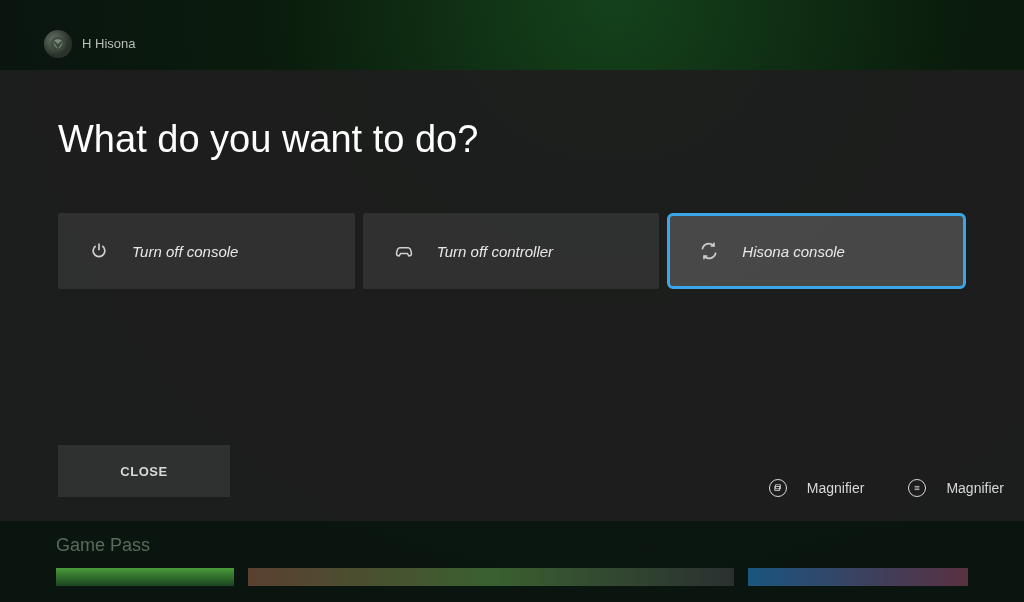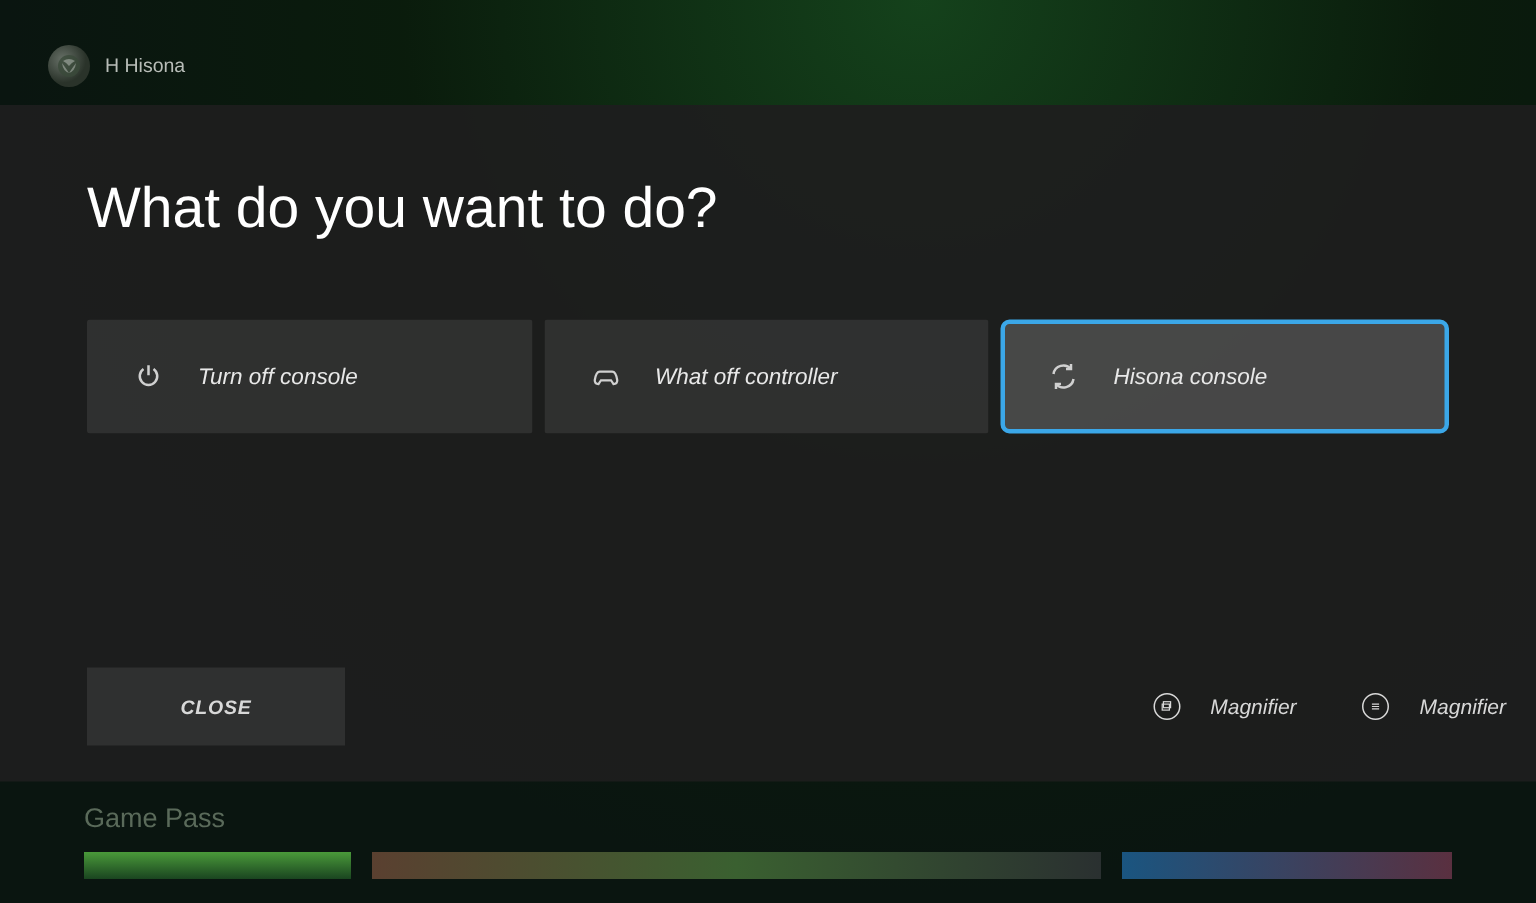--- a/index.html
+++ b/index.html
@@ -21,21 +21,21 @@
       position: absolute;
       inset: 0;
       background: radial-gradient(ellipse at 60% 0%, rgba(40, 140, 60, 0.35) 0%, rgba(10, 30, 15, 0.4) 40%, #0a1510 70%);
     }
     
     .header {
       position: relative;
       height: 87px;
       display: flex;
       align-items: center;
-      padding-left: 32px;
+      padding-left: 44px;
       z-index: 1;
     }
     
     .avatar {
       width: 28px;
       height: 28px;
       border-radius: 50%;
       background: radial-gradient(circle at 35% 35%, #677067 0%, #2a332a 60%);
       display: flex;
       align-items: center;
@@ -119,23 +119,22 @@
       font-weight: 400;
       font-style: italic;
     }
     
     .bottom-row {
       position: absolute;
       bottom: 24px;
       left: 58px;
       right: 20px;
       display: flex;
-      align-items: center;
+      align-items: flex-end;
       justify-content: space-between;
-      font-style: italic;
     }
     
     .close-button {
       width: 172px;
       height: 52px;
       background: rgba(64, 64, 64, 0.55);
       color: #d8d8d8;
       font-size: 13px;
       font-weight: 600;
       letter-spacing: 0.5px;
@@ -242,21 +241,21 @@
       </span>
       <span class="option-label">Turn off console</span>
     </div>
 
     <div class="option-card">
       <span class="option-icon">
         <svg viewBox="0 0 24 24" stroke-width="1.8">
           <path d="M 7 8 L 17 8 Q 20 8 21 15 Q 21 18 18 18 L 16 15 L 8 15 L 6 18 Q 3 18 3 15 Q 4 8 7 8 Z"></path>
         </svg>
       </span>
-      <span class="option-label">What off controller</span>
+      <span class="option-label">Turn off controller</span>
     </div>
 
     <div class="option-card focused">
       <span class="option-icon">
         <svg viewBox="0 0 24 24" stroke-width="2">
           <path d="M 4 10 A 8 8 0 0 1 18 6"></path>
           <path d="M 20 14 A 8 8 0 0 1 6 18"></path>
           <path d="M 18 2 L 18 6 L 14 6"></path>
           <path d="M 6 22 L 6 18 L 10 18"></path>
         </svg>

